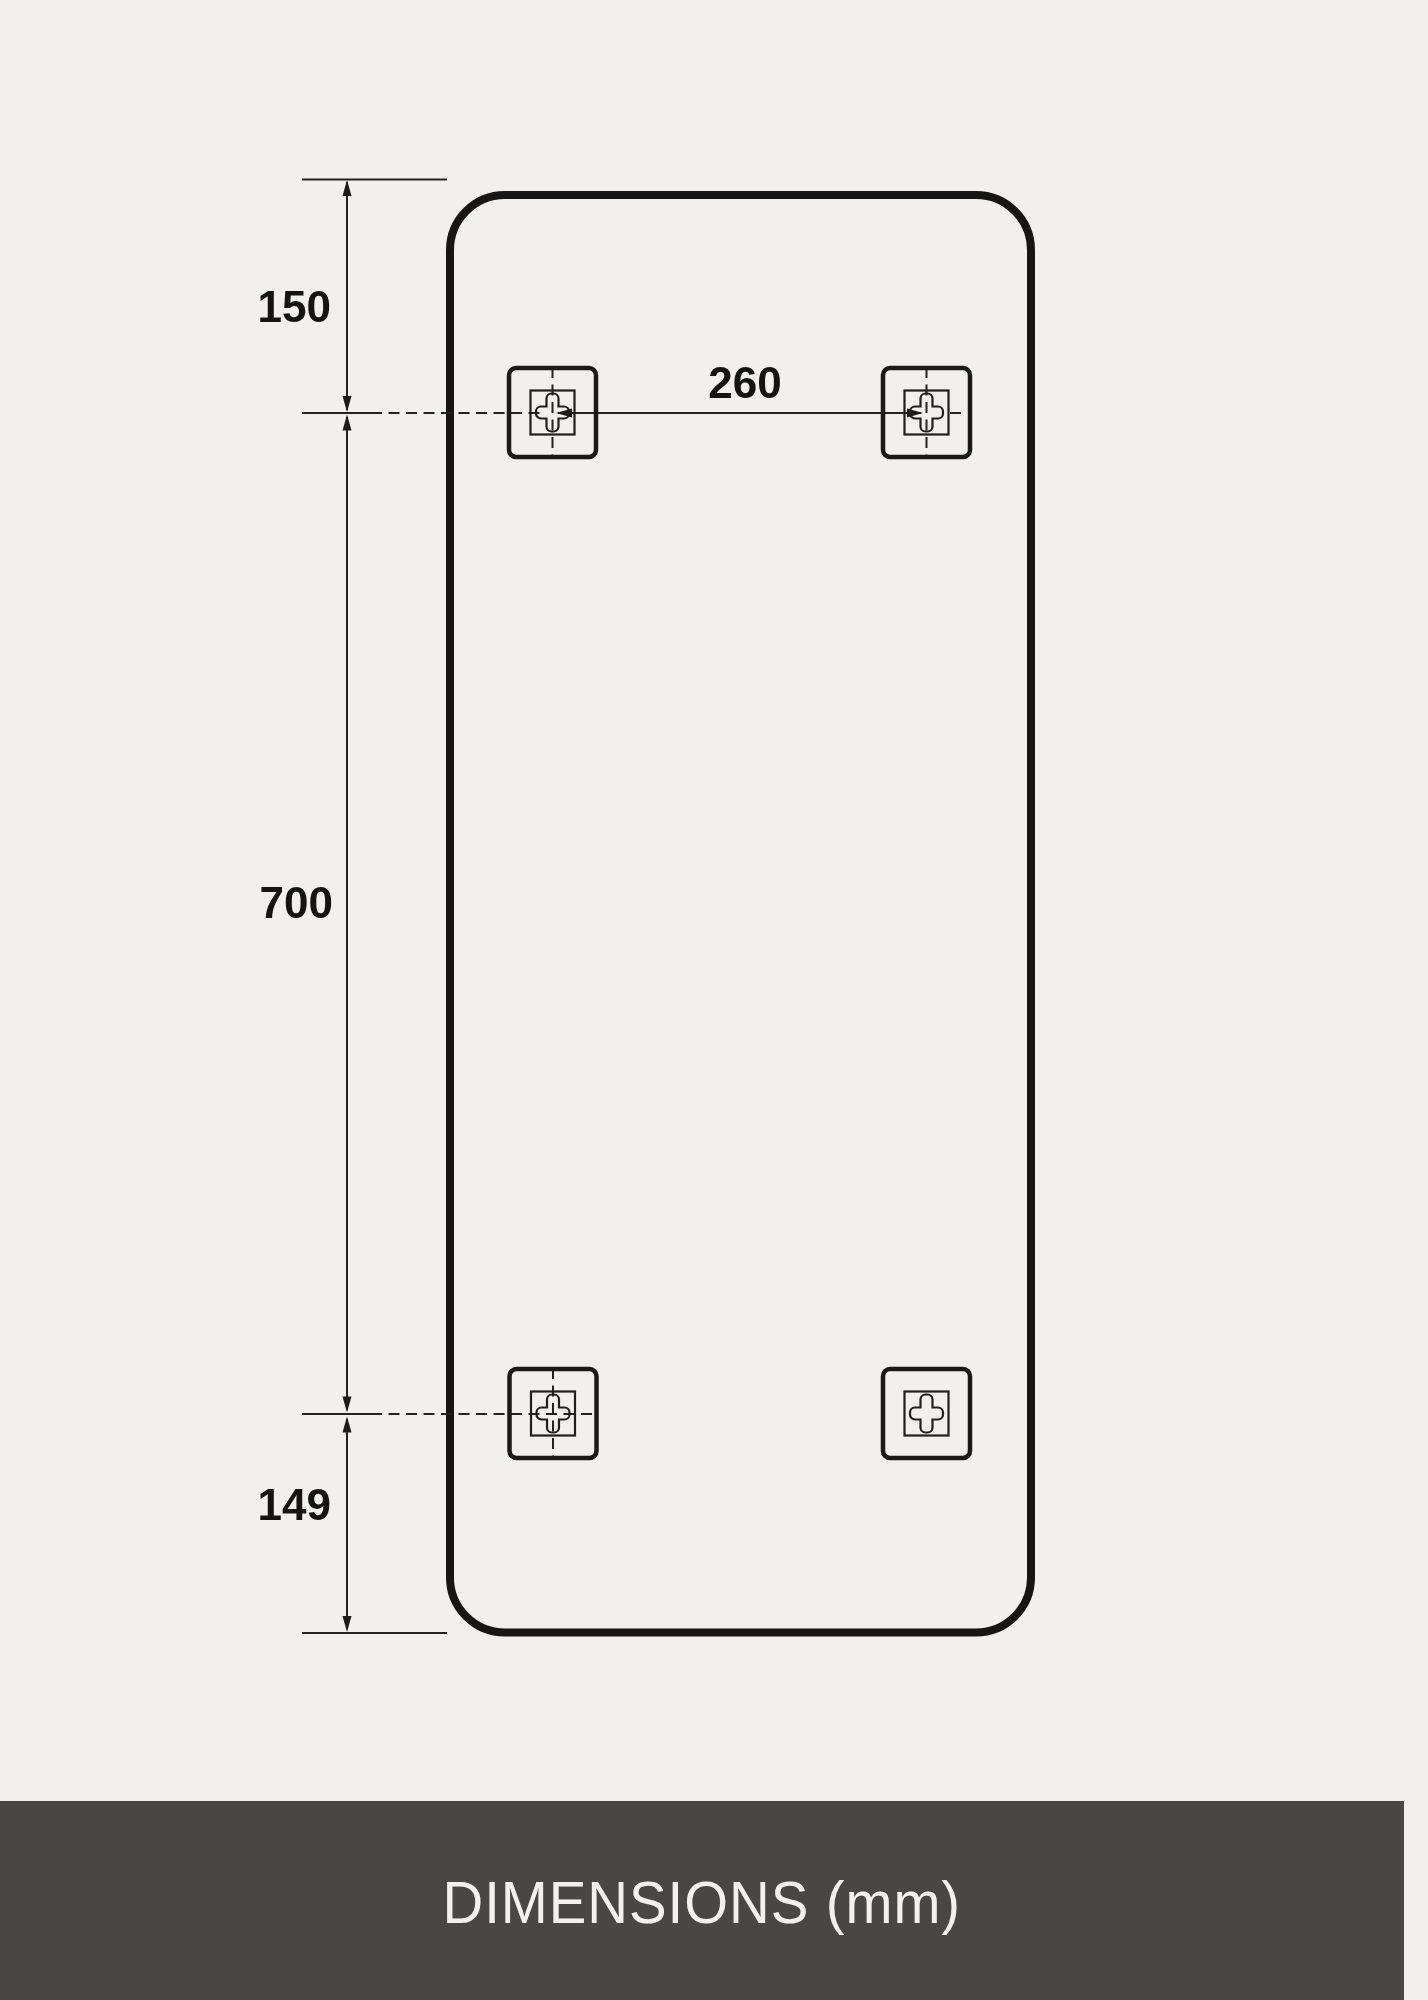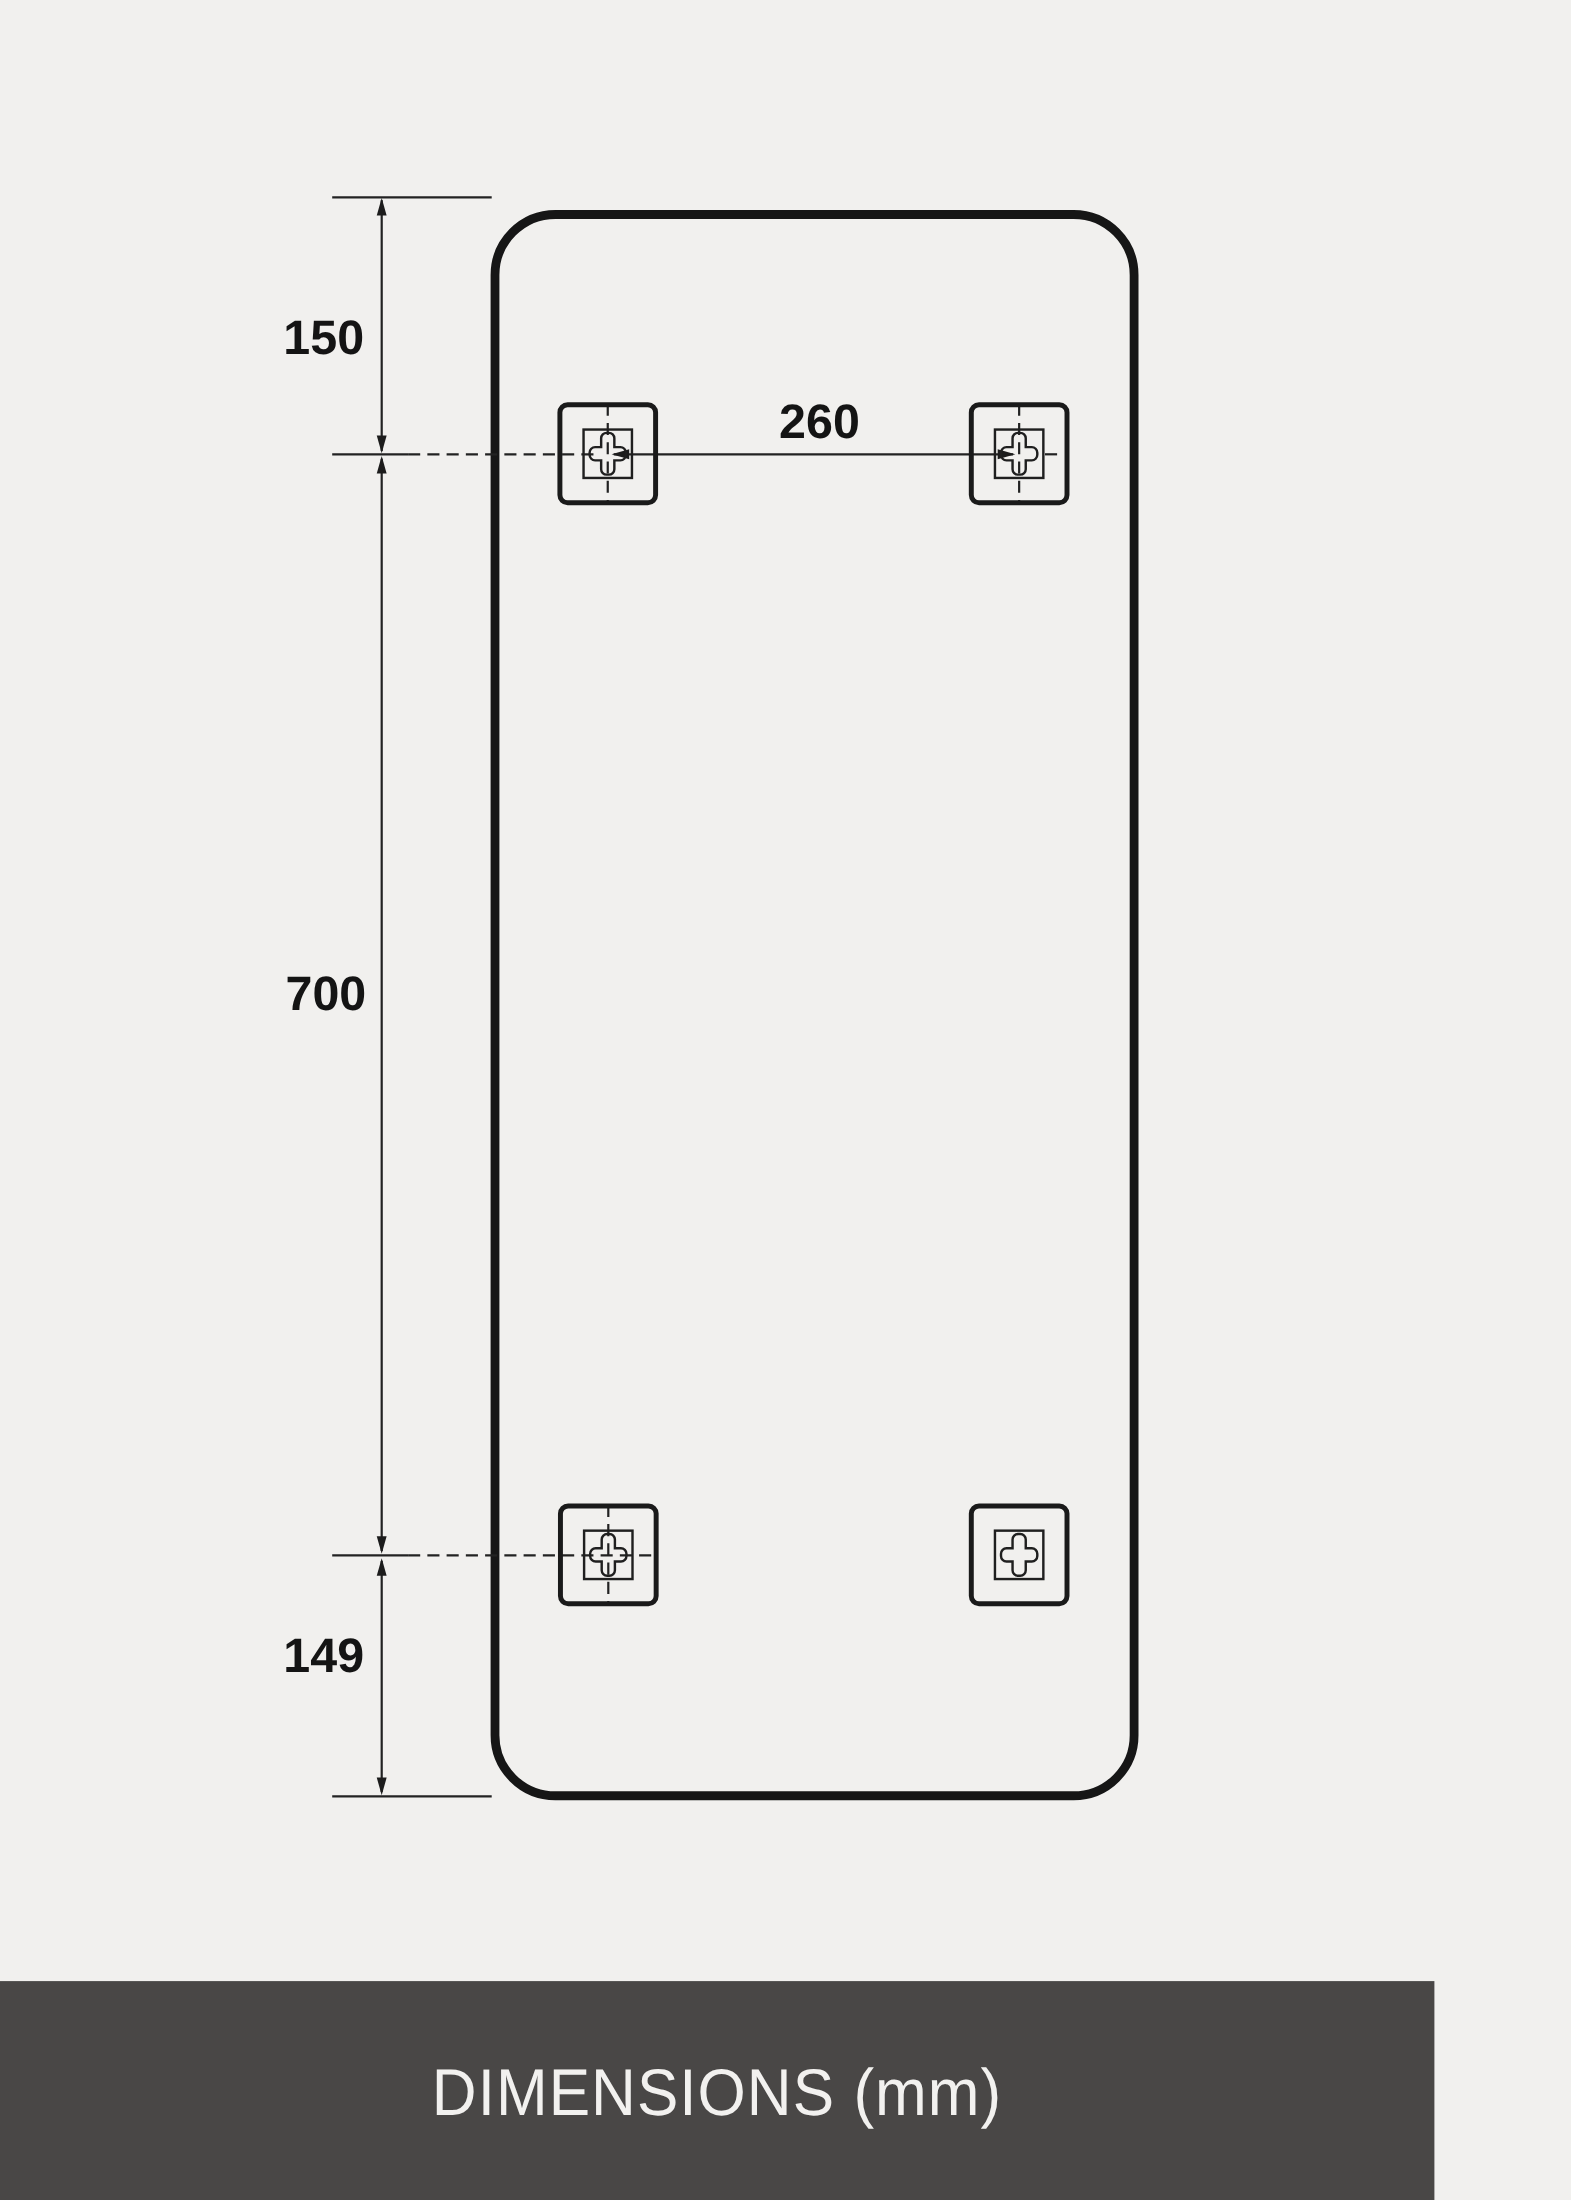--- a/index.html
+++ b/index.html
@@ -16,21 +16,21 @@
   .panel-line   { fill:none; stroke:#161616; stroke-width:8; }
   .bracket-outer{ fill:none; stroke:#1a1a1a; stroke-width:4.5; }
   .bracket-inner{ fill:none; stroke:#1f1f1f; stroke-width:2.2; }
   .bracket-plus { fill:none; stroke:#1f1f1f; stroke-width:2.2; }
   .thin         { fill:none; stroke:#222222; stroke-width:2; }
   .dashed       { fill:none; stroke:#222222; stroke-width:2; stroke-dasharray:11 6.5; }
   .arrow        { fill:#1c1c1c; stroke:none; }
   .dim-label    { font-family:"Liberation Sans", sans-serif; font-weight:700; font-size:44px; fill:#141414; }
 
   .footer {
-    position:absolute; left:0; top:1801px; width:1304px; height:199px;
+    position:absolute; left:0; top:1801px; width:1404px; height:199px;
     background:#494746;
     display:flex; align-items:center; justify-content:center;
     padding-top:4px; box-sizing:border-box;
   }
   .footer-label {
     font-size:60px; font-weight:400; color:#f2f1ef; letter-spacing:1px;
     transform:scaleX(0.94);
   }
 </style>
 </head>

